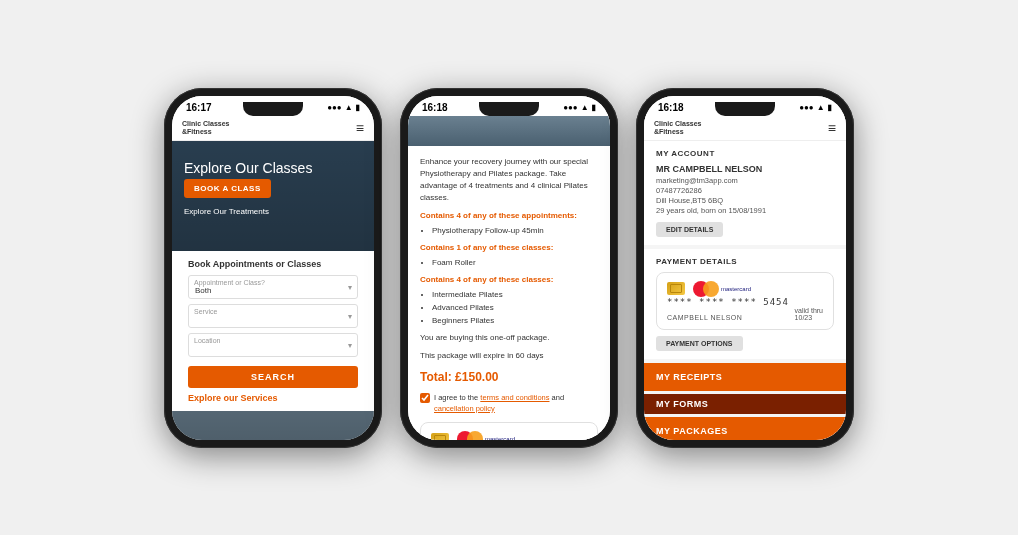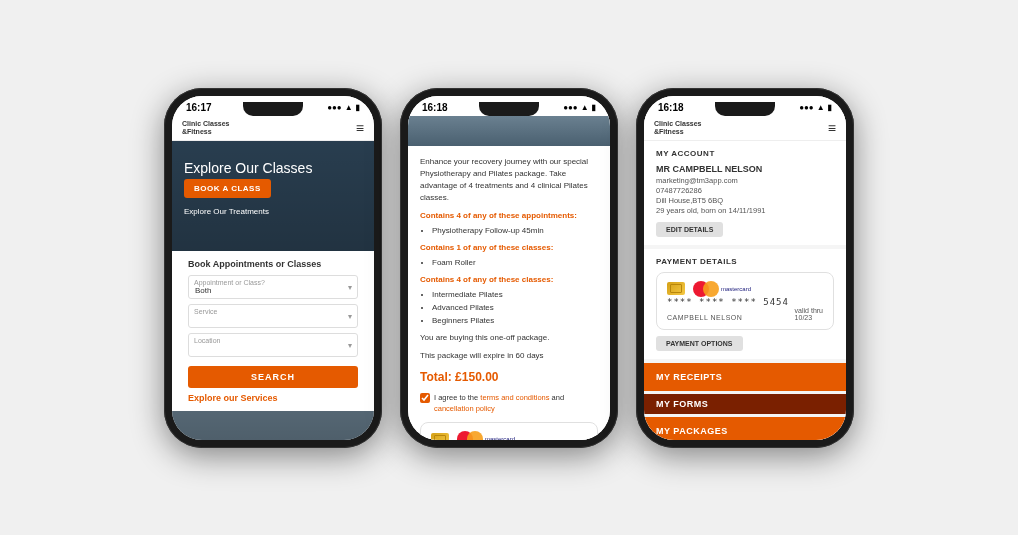--- a/index.html
+++ b/index.html
@@ -143,21 +143,21 @@
     .phone2-content { overflow: hidden; height: calc(100% - 20px); background: #fff; }
     .phone2-status-bar { background: #fff; }
     .package-content { padding: 10px 12px; font-size: 8px; color: #333; line-height: 1.5; overflow: hidden; }
     .package-content p { margin-bottom: 6px; font-size: 8px; }
     .section-label-orange { color: #e55a00; font-weight: 700; font-size: 8px; margin-bottom: 3px; }
     .bullet-list { margin-left: 12px; margin-bottom: 5px; }
     .bullet-list li { font-size: 8px; margin-bottom: 1px; }
     .total-price { color: #e55a00; font-size: 12px; font-weight: 700; margin: 6px 0; }
     .agree-row { display: flex; align-items: flex-start; gap: 4px; margin-bottom: 8px; font-size: 7.5px; }
     .agree-row input { width: 10px; height: 10px; margin-top: 1px; accent-color: #e55a00; }
-    .agree-row a { color: #e55a00; }
+    .agree-row a { color: #e55a00; text-decoration: underline; }
     .card-widget {
       border: 1px solid #e0e0e0;
       border-radius: 8px;
       padding: 8px 10px;
       margin-bottom: 8px;
       display: flex;
       flex-direction: column;
       gap: 4px;
       background: #fff;
     }
@@ -380,21 +380,21 @@
             <span>&amp;Fitness</span>
           </div>
           <span class="hamburger">≡</span>
         </div>
         <div class="my-account-section">
           <div class="section-heading">MY ACCOUNT</div>
           <div class="account-name">MR CAMPBELL NELSON</div>
           <div class="account-detail">marketing@tm3app.com</div>
           <div class="account-detail">07487726286</div>
           <div class="account-detail">Dill House,BT5 6BQ</div>
-          <div class="account-detail">29 years old, born on 14/11/1991</div>
+          <div class="account-detail">29 years old, born on 15/08/1991</div>
           <button class="btn-edit">EDIT DETAILS</button>
         </div>
         <div class="payment-section">
           <div class="section-heading">PAYMENT DETAILS</div>
           <div class="card-widget-p3">
             <div class="card-top">
               <div class="card-chip">
                 <div class="card-chip-inner"></div>
               </div>
               <div class="mastercard-icon">

